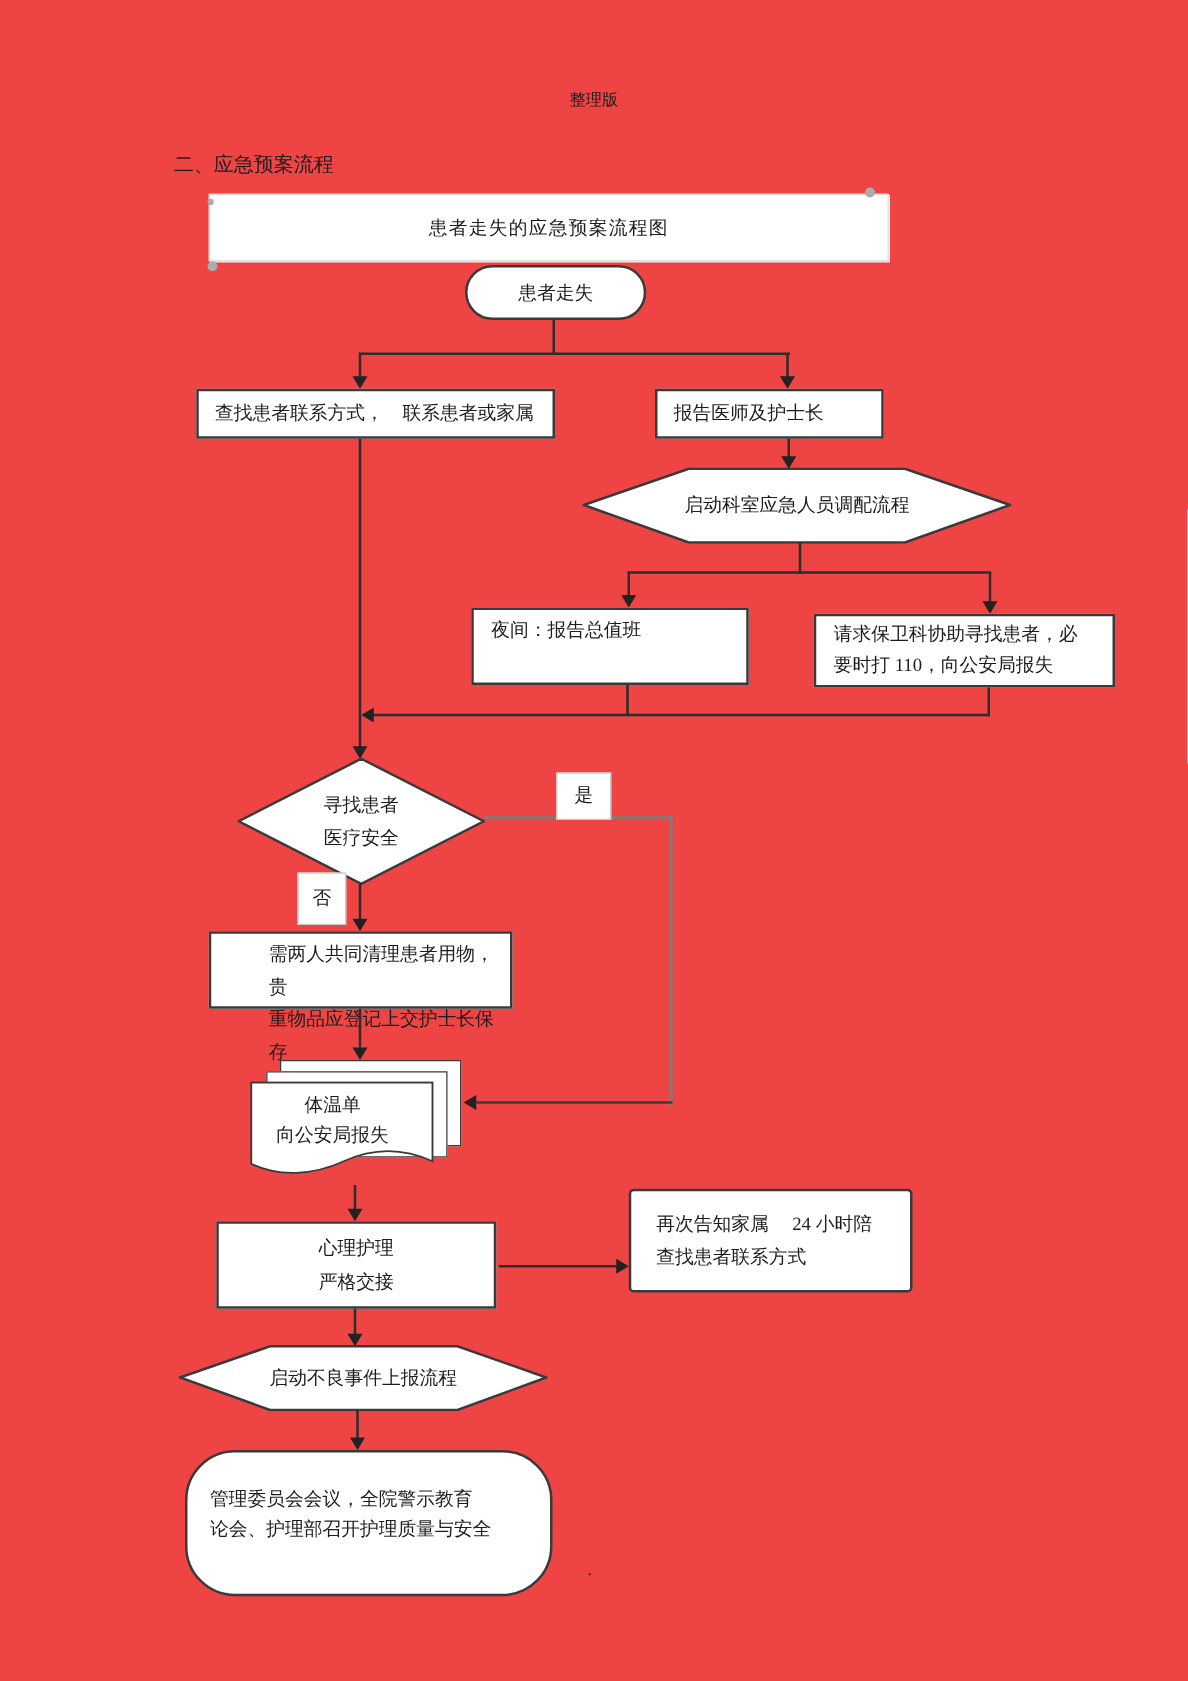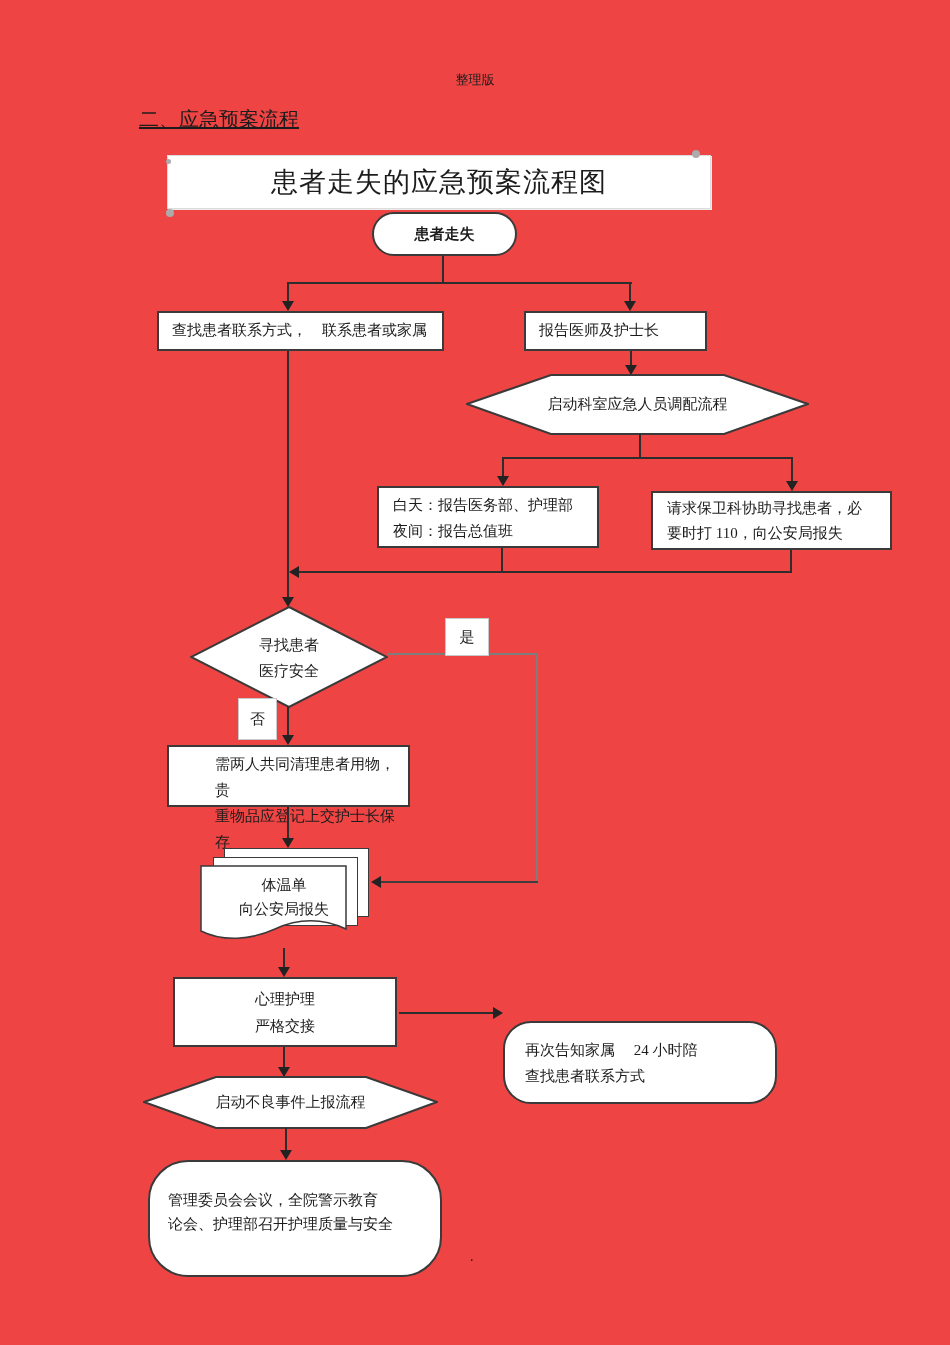--- a/index.html
+++ b/index.html
@@ -23,30 +23,30 @@
   .handle{position:absolute;border-radius:50%;background:#ababab;z-index:6;}
   .svgshape{position:absolute;}
   .shapetxt{position:absolute;text-align:center;font-size:15px;color:#1c1c1c;}
 </style>
 </head>
 <body>
 
 <div id="page">
 
   <div class="abs txt" style="left:430px;top:70px;width:90px;text-align:center;font-size:13px;">整理版</div>
-  <div class="abs txt" style="left:139px;top:104px;font-size:20px;text-decoration:underline;">二、应急预案流程</div>
+  <div class="abs txt" style="left:139px;top:121px;font-size:16px;">二、应急预案流程</div>
 
   <div class="abs" style="left:167px;top:155px;width:542px;height:52px;border:1px solid #dcdcdc;background:#fff;box-shadow:1px 1px 0 #ececec;">
-    <div style="width:100%;height:100%;display:flex;align-items:center;justify-content:center;font-size:27px;letter-spacing:1px;">患者走失的应急预案流程图</div>
+    <div style="width:100%;height:100%;display:flex;align-items:center;justify-content:center;font-size:15px;letter-spacing:1px;">患者走失的应急预案流程图</div>
   </div>
   <div class="handle" style="left:692px;top:150px;width:8px;height:8px;"></div>
   <div class="handle" style="left:166px;top:159px;width:5px;height:5px;"></div>
   <div class="handle" style="left:166px;top:209px;width:8px;height:8px;"></div>
 
-  <div class="box" style="left:372px;top:212px;width:145px;height:44px;border-radius:22px;font-weight:bold;">
+  <div class="box" style="left:372px;top:212px;width:145px;height:44px;border-radius:22px;">
     <div style="width:100%;height:100%;display:flex;align-items:center;justify-content:center;">患者走失</div>
   </div>
 
   <div class="vline" style="left:442px;top:256px;width:2px;height:28px;"></div>
   <div class="hline" style="left:287px;top:282px;width:345px;height:2px;"></div>
   <div class="vline" style="left:287px;top:283px;width:2px;height:19px;"></div>
   <div class="arr arr-down" style="left:282px;top:301px;"></div>
   <div class="vline" style="left:629px;top:283px;width:2px;height:19px;"></div>
   <div class="arr arr-down" style="left:624px;top:301px;"></div>
 
@@ -68,21 +68,20 @@
 
   <div class="vline" style="left:639px;top:434px;width:2px;height:25px;"></div>
   <div class="hline" style="left:502px;top:457px;width:291px;height:2px;"></div>
   <div class="vline" style="left:502px;top:458px;width:2px;height:19px;"></div>
   <div class="arr arr-down" style="left:497px;top:476px;"></div>
   <div class="vline" style="left:791px;top:458px;width:2px;height:24px;"></div>
   <div class="arr arr-down" style="left:786px;top:481px;"></div>
 
   <div class="box" style="left:377px;top:486px;width:222px;height:62px;">
     <div style="padding:4px 0 0 14px;line-height:26px;">
-      <div>白天：报告医务部、护理部</div>
       <div>夜间：报告总值班</div>
     </div>
   </div>
 
   <div class="box" style="left:651px;top:491px;width:241px;height:59px;border-width:2.5px;">
     <div style="padding:3px 0 0 14px;line-height:25px;">
       <div>请求保卫科协助寻找患者，必</div>
       <div>要时打 110，向公安局报失</div>
     </div>
   </div>
@@ -120,38 +119,38 @@
   </div>
 
   <div class="vline" style="left:287px;top:807px;width:2px;height:31px;"></div>
   <div class="arr arr-down" style="left:282px;top:838px;"></div>
 
   <div class="abs" style="left:224px;top:848px;width:145px;height:69px;background:#fff;border:1.5px solid #3a3a3a;box-sizing:border-box;"></div>
   <div class="abs" style="left:213px;top:857px;width:145px;height:69px;background:#fff;border:1.5px solid #3a3a3a;box-sizing:border-box;"></div>
   <svg class="svgshape" style="left:200px;top:865px;" width="148" height="88">
     <path d="M1,1 H146 V64 C122,53 99,53 75,64 C51,75 23,77 1,66 Z" fill="#ffffff" stroke="#3a3a3a" stroke-width="1.5"></path>
   </svg>
-  <div class="shapetxt" style="left:210px;top:873px;width:148px;line-height:24px;">
+  <div class="shapetxt" style="left:192px;top:873px;width:148px;line-height:24px;">
     <div>体温单</div>
     <div>向公安局报失</div>
   </div>
 
   <div class="vline" style="left:283px;top:948px;width:2px;height:20px;"></div>
   <div class="arr arr-down" style="left:278px;top:967px;"></div>
 
   <div class="box" style="left:173px;top:977px;width:224px;height:70px;">
     <div style="padding-top:7px;text-align:center;line-height:27px;">
       <div>心理护理</div>
       <div>严格交接</div>
     </div>
   </div>
 
   <div class="hline" style="left:399px;top:1012px;width:95px;height:2px;"></div>
   <div class="arr arr-right" style="left:493px;top:1007px;"></div>
-  <div class="box" style="left:503px;top:1021px;width:274px;height:83px;border-radius:28px;">
+  <div class="box" style="left:503px;top:951px;width:227px;height:83px;border-radius:4px;">
     <div style="padding:14px 0 0 20px;line-height:26px;">
       <div>再次告知家属　 24 小时陪</div>
       <div>查找患者联系方式</div>
     </div>
   </div>
 
   <div class="vline" style="left:283px;top:1047px;width:2px;height:21px;"></div>
   <div class="arr arr-down" style="left:278px;top:1067px;"></div>
 
   <svg class="svgshape" style="left:143px;top:1076px;" width="295" height="53">

